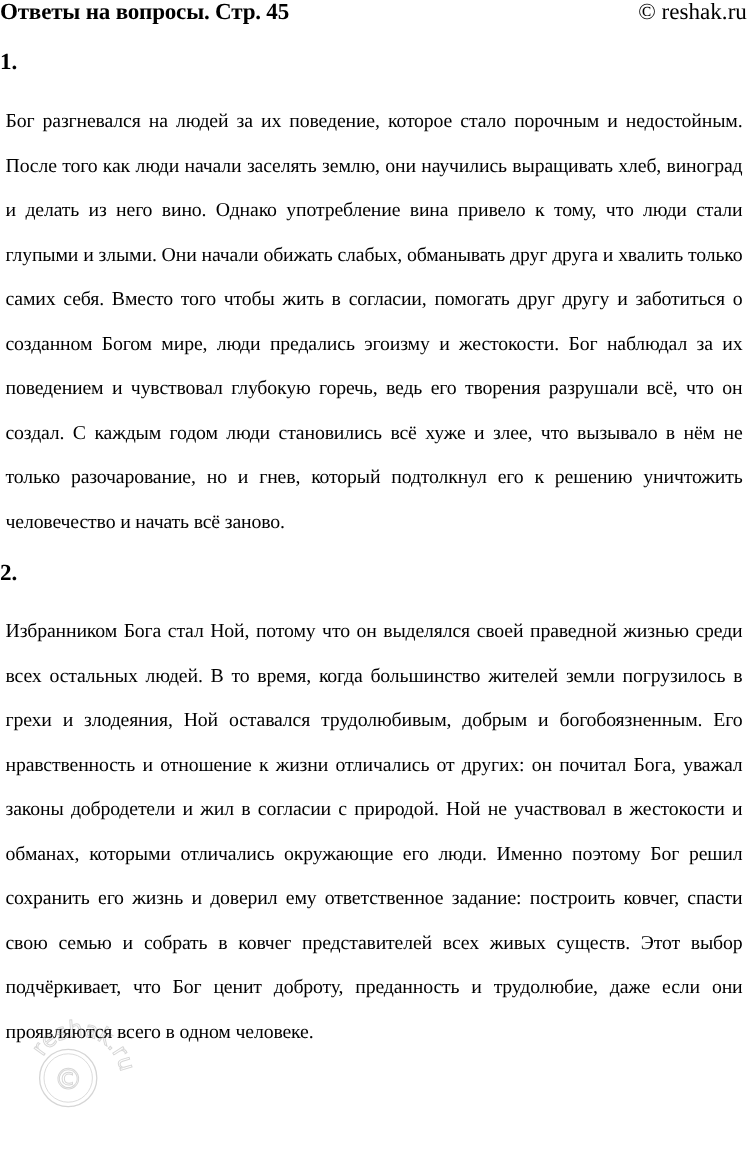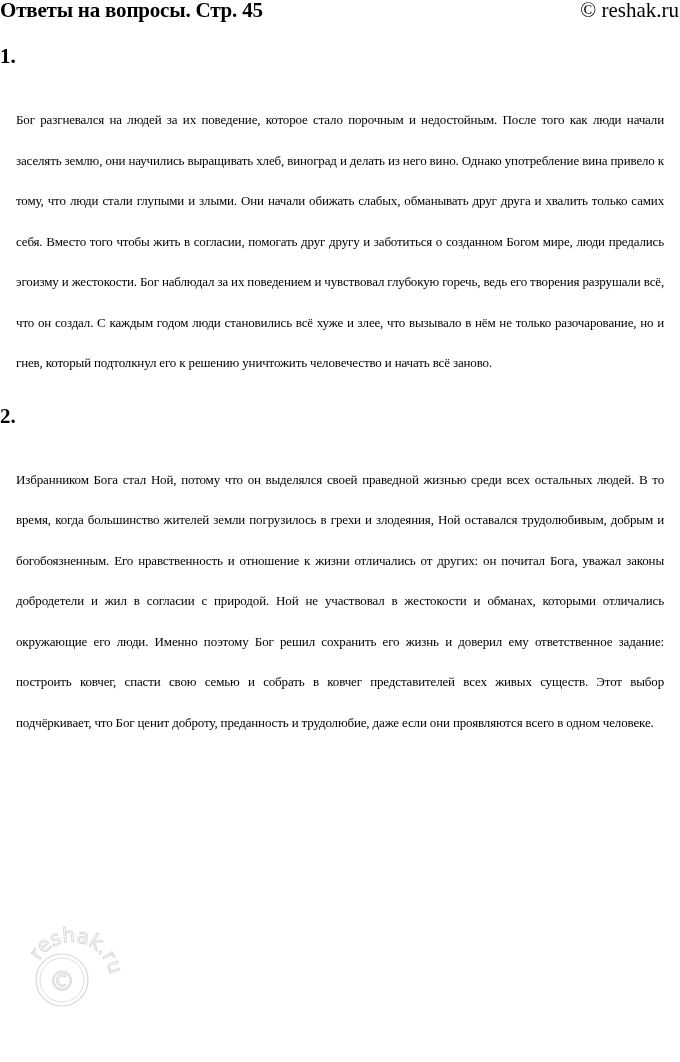--- a/index.html
+++ b/index.html
@@ -42,22 +42,22 @@
       width: 680px;
     }
     .q-number {
       font-weight: bold;
       font-size: 21px;
       line-height: 32px;
       margin: 0;
       height: 44px;
     }
     .answer {
-      margin: 16px;
-      font-size: 13px;
+      margin: 5px;
+      font-size: 18px;
       line-height: 40.5px;
       text-align: justify;
       text-align-last: left;
       letter-spacing: -0.15px;
       word-spacing: 0px;
     }
     .q-block-2 .q-number {
       margin-top: 10px;
     }
     .watermark {

